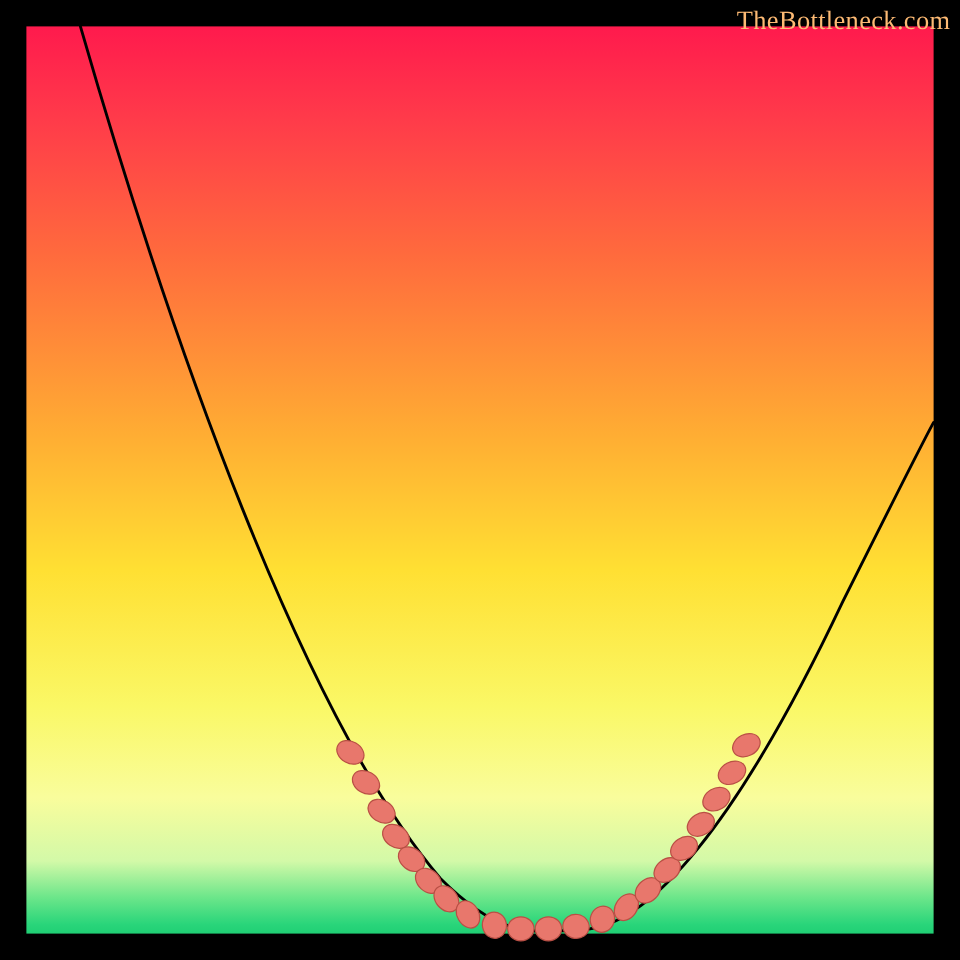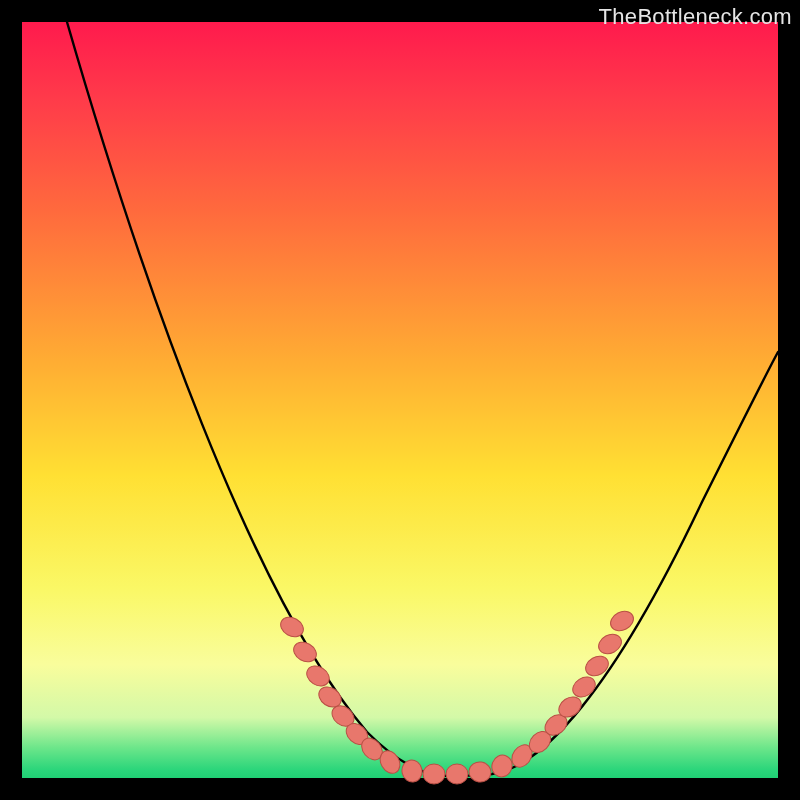--- a/index.html
+++ b/index.html
@@ -36,24 +36,25 @@
       #d3f9a8 92%,
       #6ce68a 96%,
       #29d57a 99%,
       #20cf74 100%
     );
   }
   .watermark {
     position: absolute;
     top: 4px;
     right: 8px;
-    color: #e5e5e5;
+    color: #fdba74;
     font-size: 22px;
     letter-spacing: 0.3px;
     user-select: none;
+    font-family: Liberation Serif, serif;
   }
   svg.curve {
     position: absolute;
     left: 0;
     top: 0;
     width: 756px;
     height: 756px;
     overflow: visible;
   }
   .curve path {

